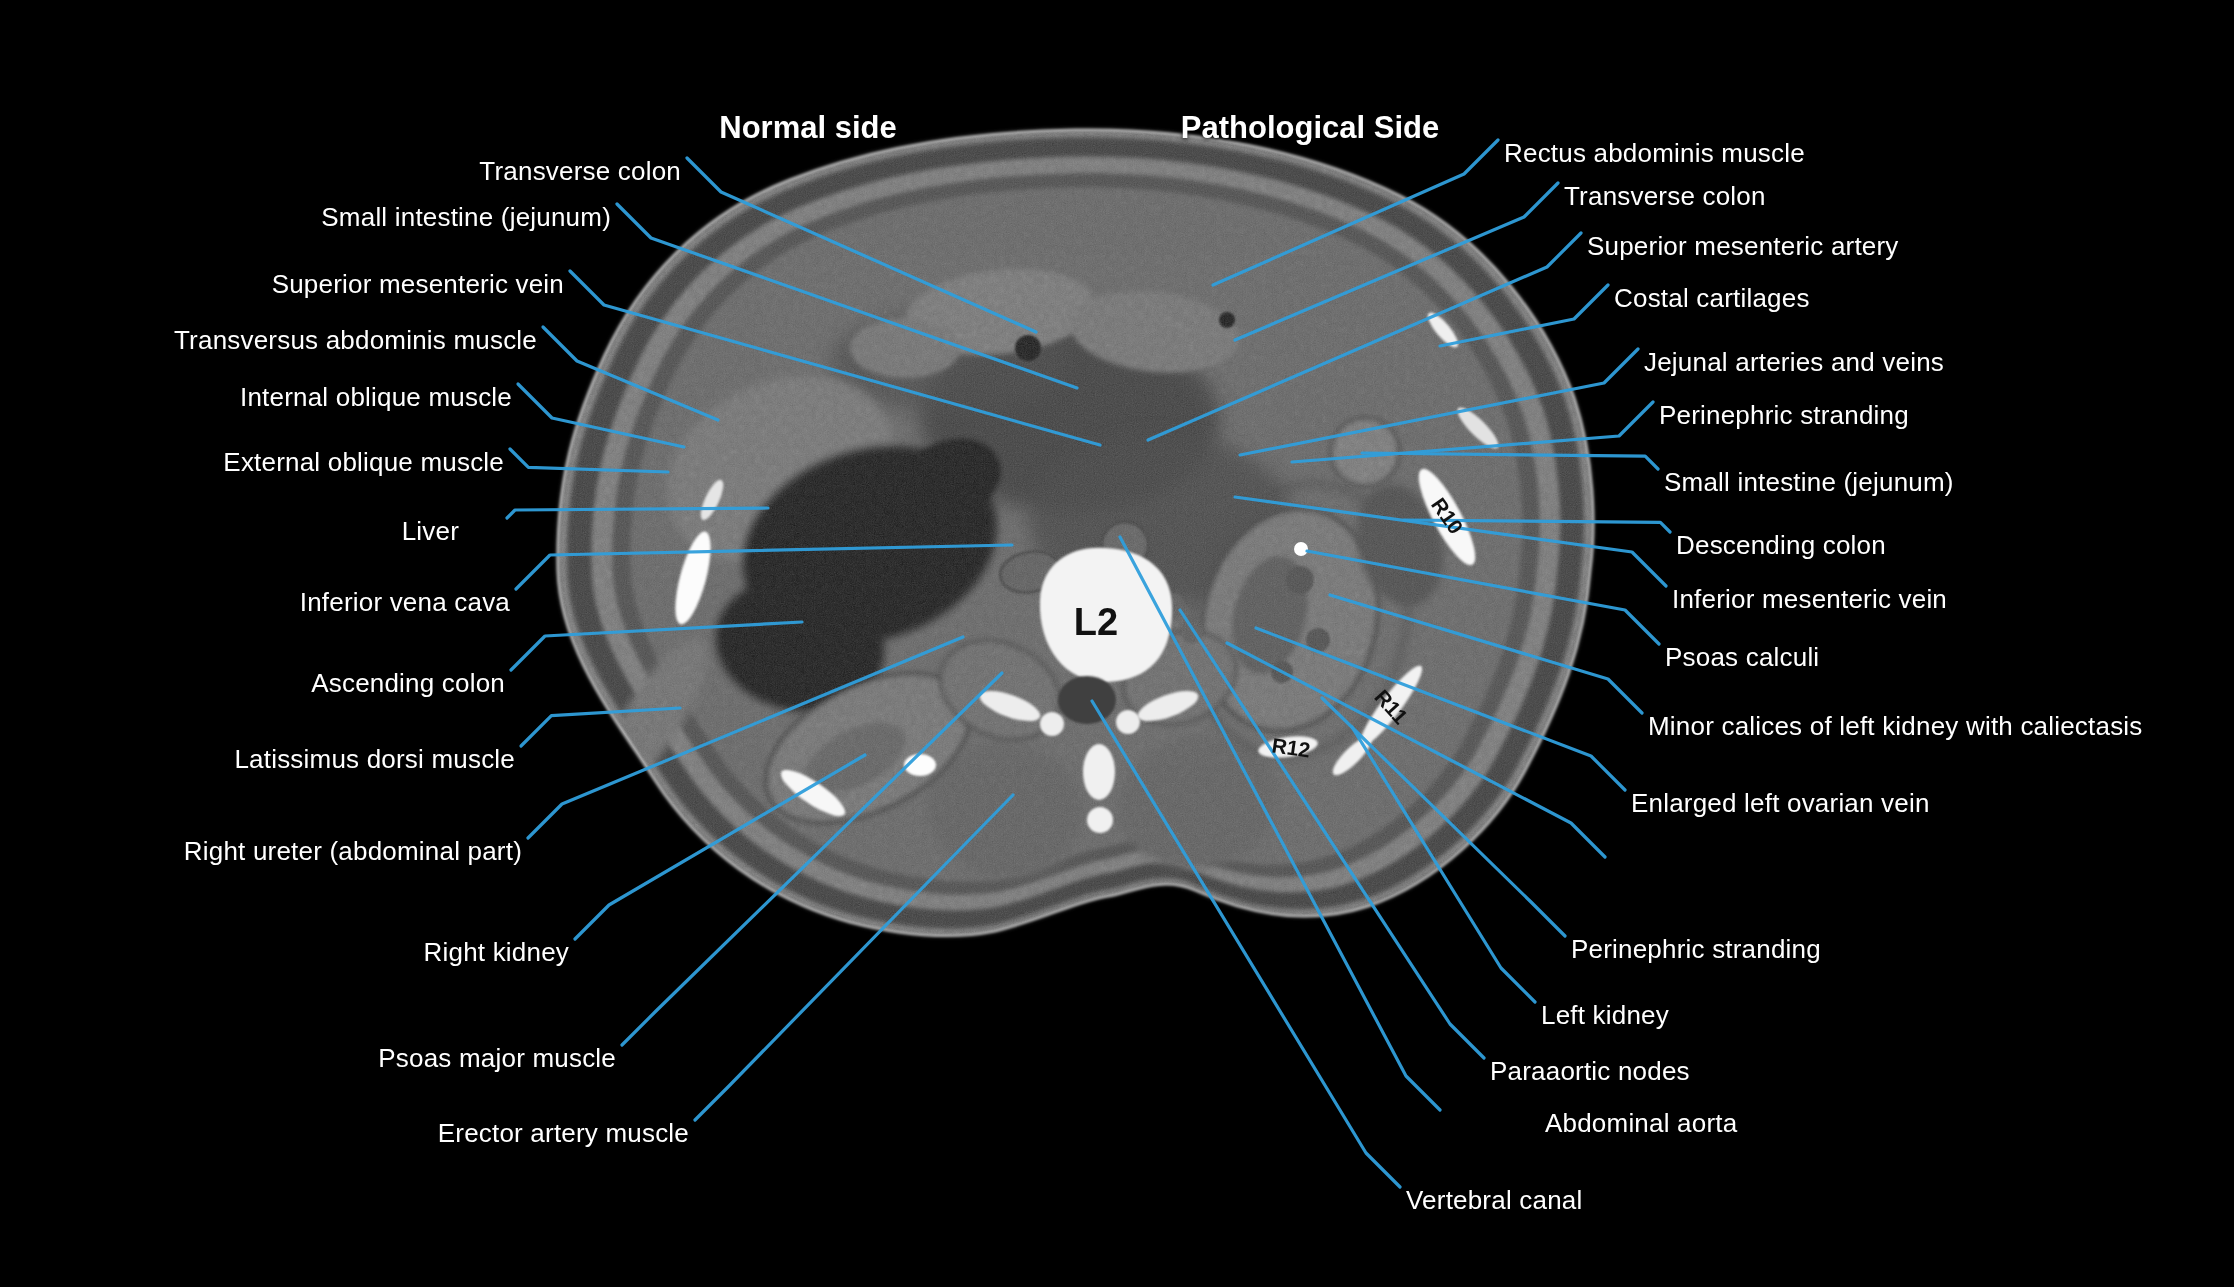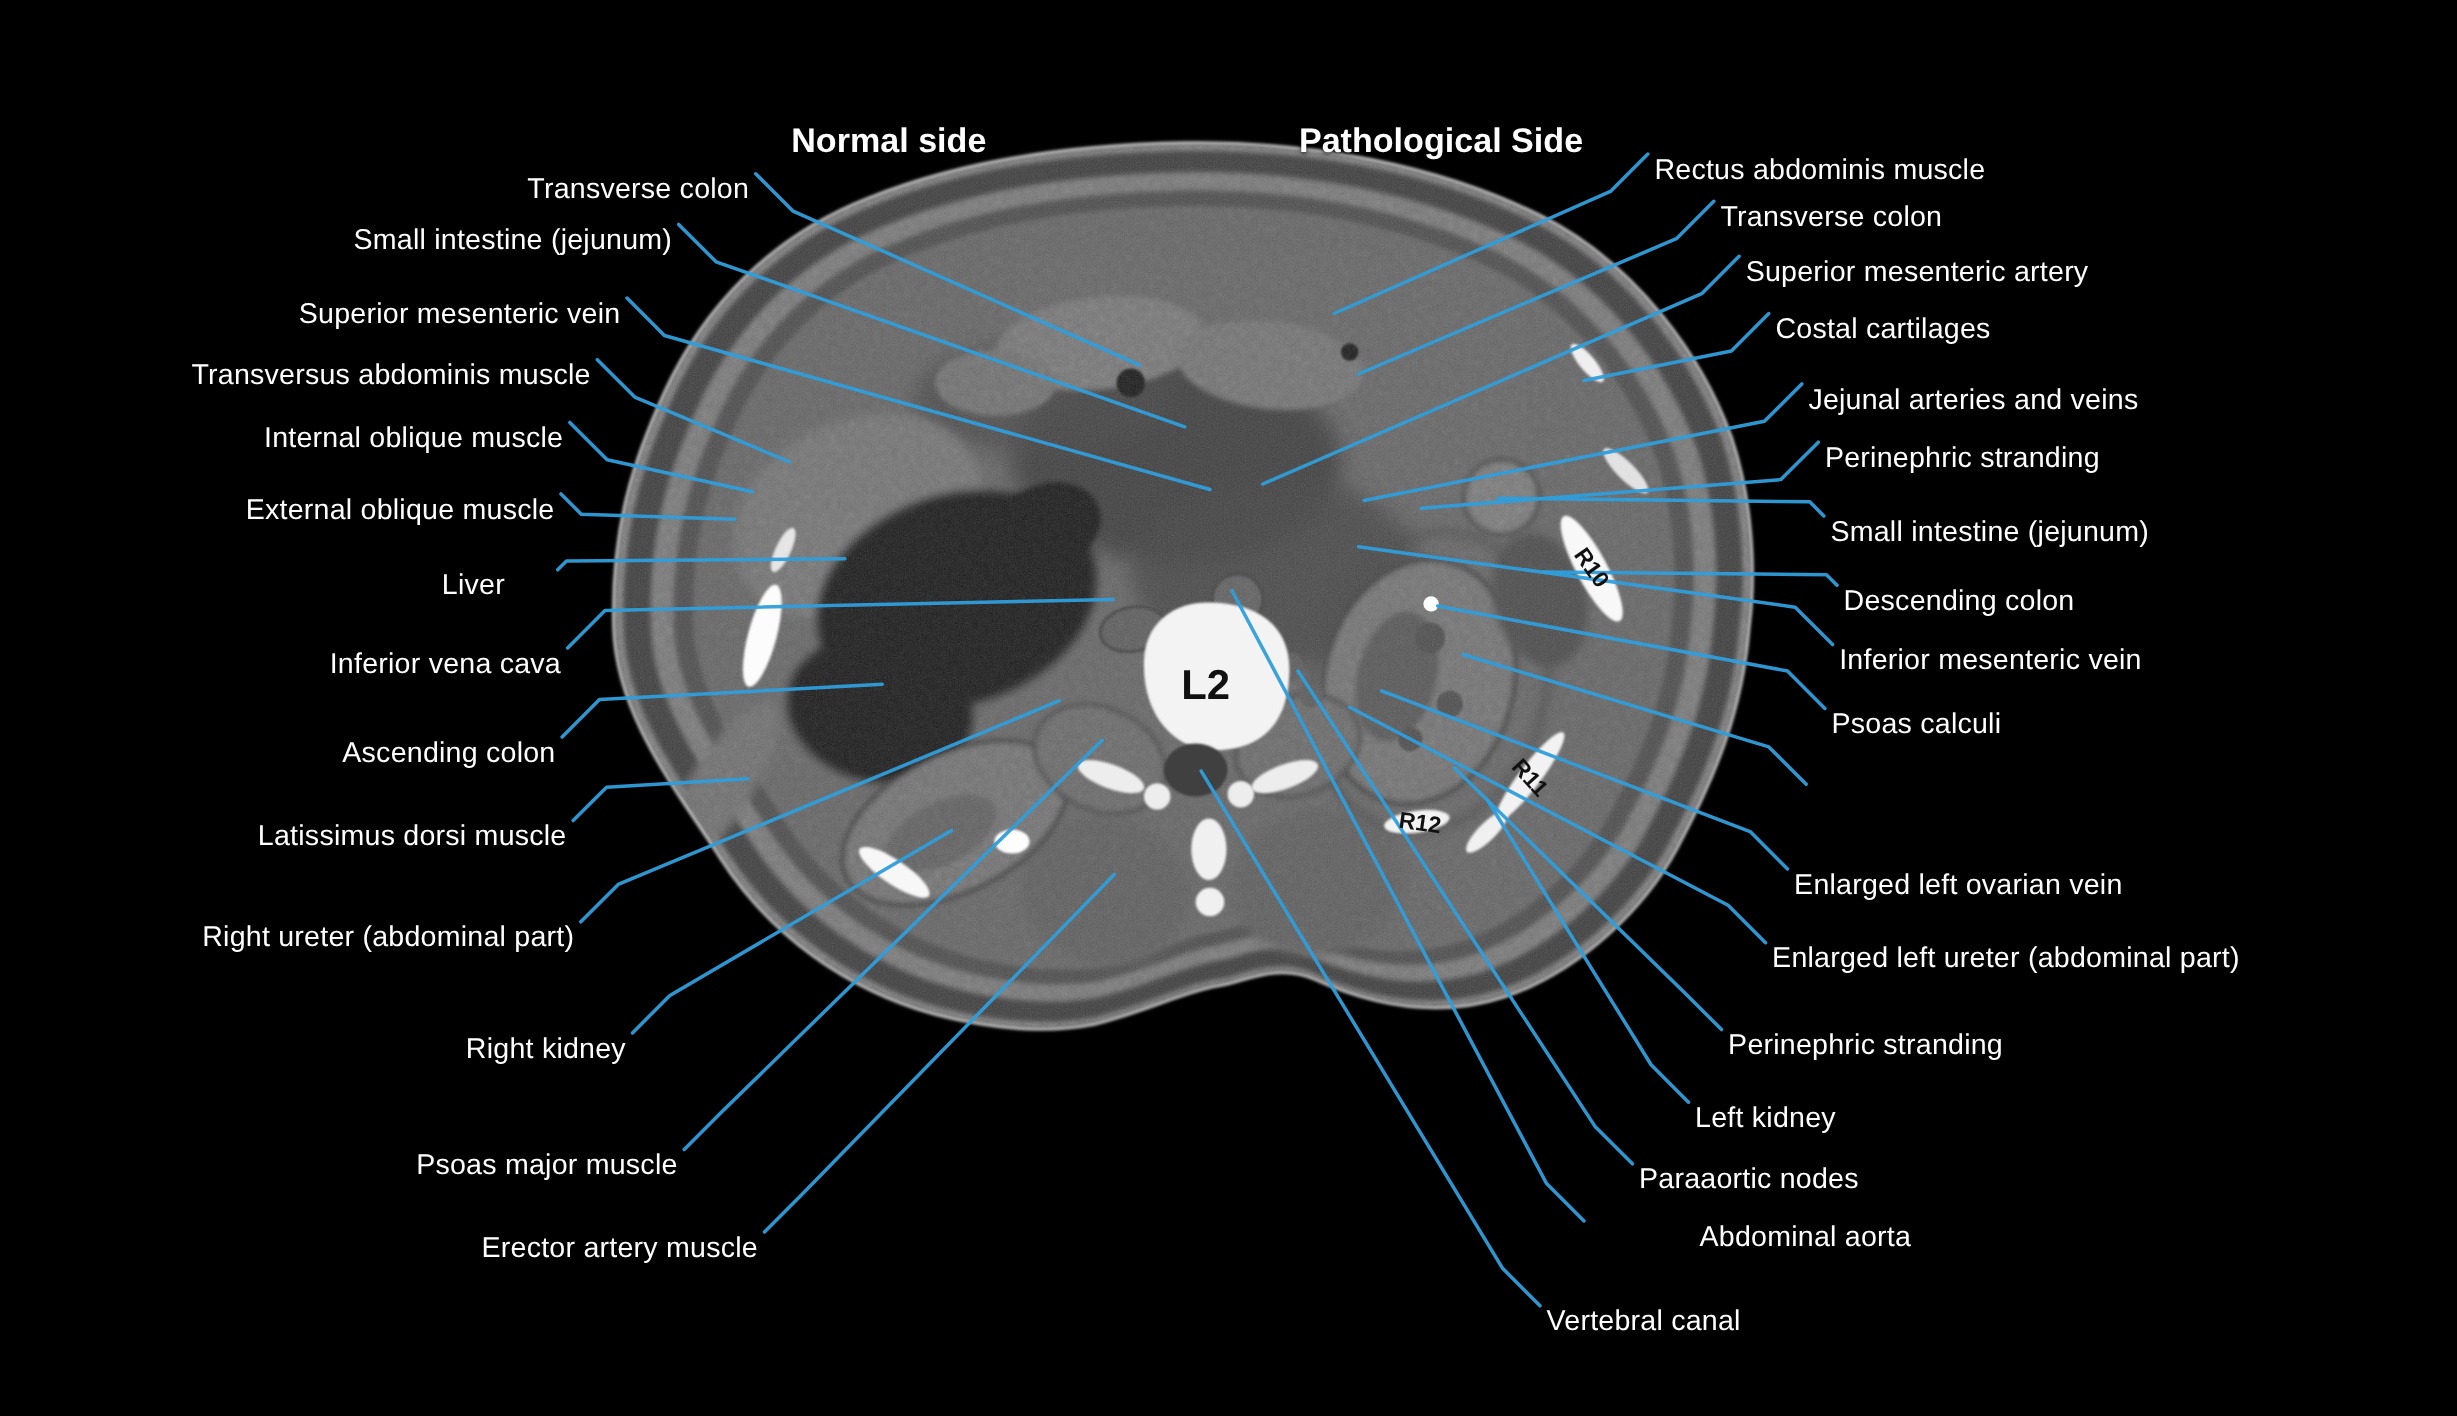--- a/index.html
+++ b/index.html
@@ -209,21 +209,21 @@
       <div class="label right" style="left: 1504px; top: 154px;">Rectus abdominis muscle</div>
       <div class="label right" style="left: 1564px; top: 197px;">Transverse colon</div>
       <div class="label right" style="left: 1587px; top: 247px;">Superior mesenteric artery</div>
       <div class="label right" style="left: 1614px; top: 299px;">Costal cartilages</div>
       <div class="label right" style="left: 1644px; top: 363px;">Jejunal arteries and veins</div>
       <div class="label right" style="left: 1659px; top: 416px;">Perinephric stranding</div>
       <div class="label right" style="left: 1664px; top: 483px;">Small intestine (jejunum)</div>
       <div class="label right" style="left: 1676px; top: 546px;">Descending colon</div>
       <div class="label right" style="left: 1672px; top: 600px;">Inferior mesenteric vein</div>
       <div class="label right" style="left: 1665px; top: 658px;">Psoas calculi</div>
+      <div class="label right" style="left: 1648px; top: 727px;">Minor calices of left kidney with caliectasis</div>
       <div class="label right" style="left: 1631px; top: 804px;">Enlarged left ovarian vein</div>
-      <div class="label right" style="left: 1611px; top: 871px;">Enlarged left ureter (abdominal part)</div>
       <div class="label right" style="left: 1571px; top: 950px;">Perinephric stranding</div>
       <div class="label right" style="left: 1541px; top: 1016px;">Left kidney</div>
       <div class="label right" style="left: 1490px; top: 1072px;">Paraaortic nodes</div>
       <div class="label right" style="left: 1510px; top: 1124px; margin-left: 35px;">Abdominal aorta</div>
       <div class="label right" style="left: 1406px; top: 1201px;">Vertebral canal</div>
     </div>
 </div>
 
 </body></html>

